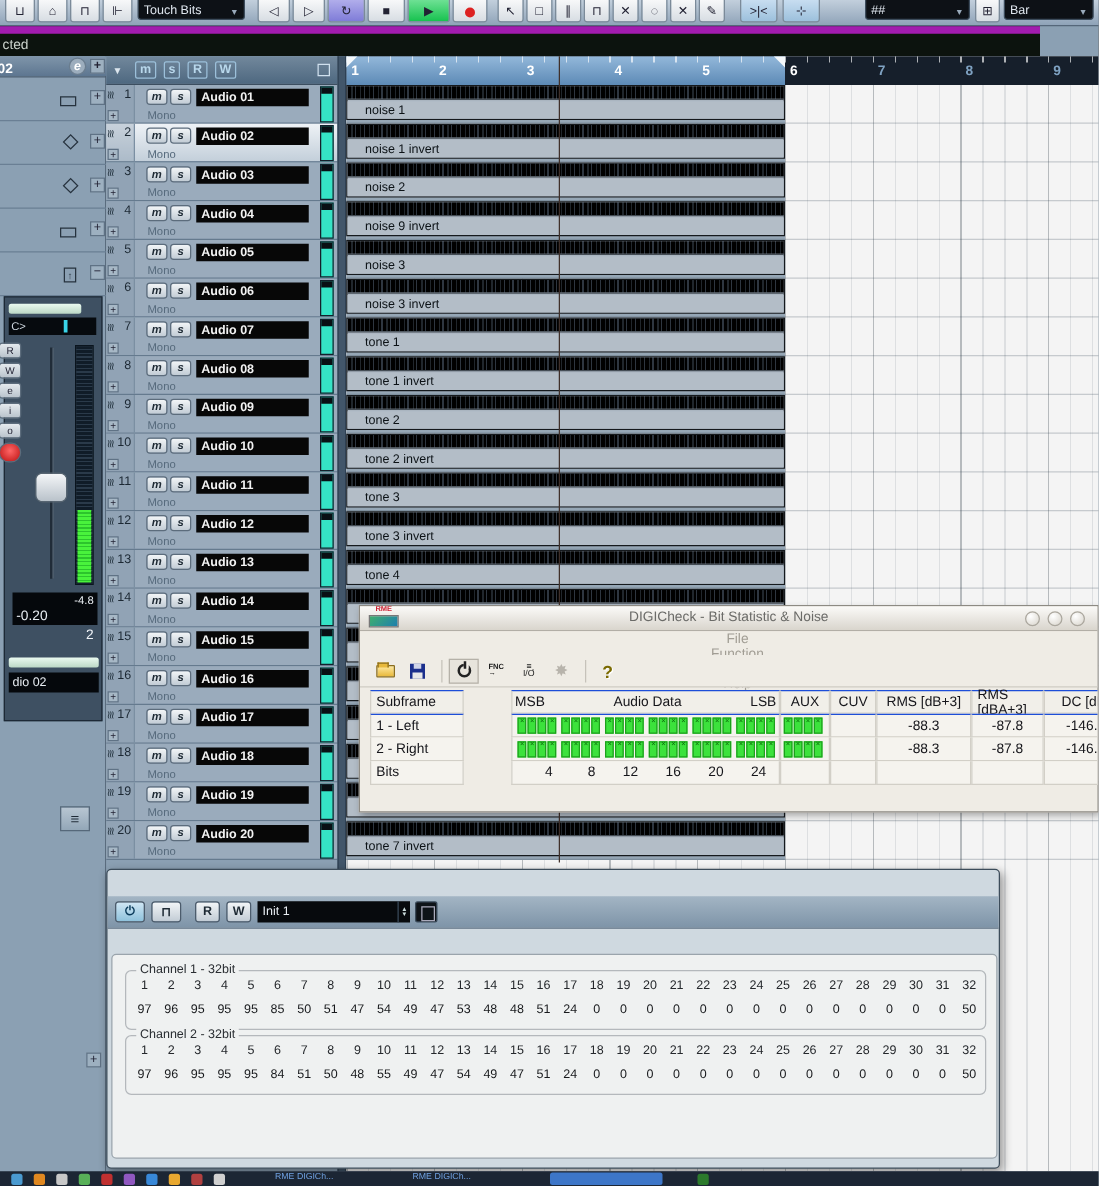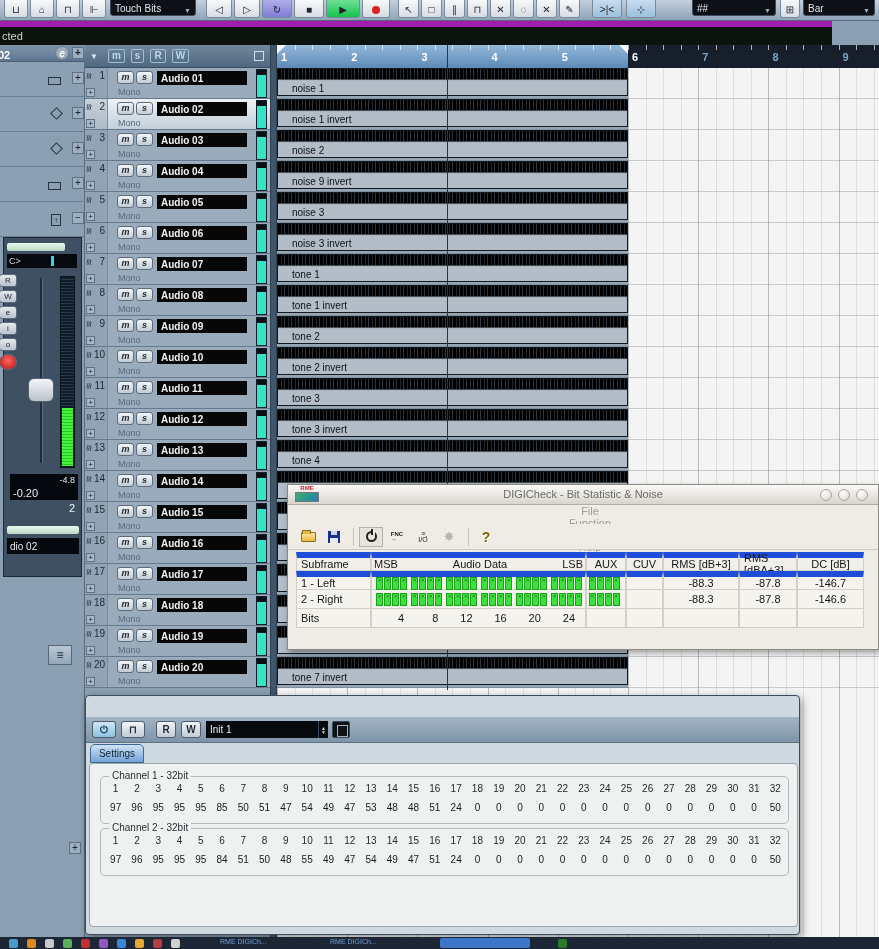--- a/index.html
+++ b/index.html
@@ -145,23 +145,23 @@
   .pwr{width:11px;height:11px;border:2px solid #222;border-radius:50%;position:relative;}
   .pwr::before{content:"";position:absolute;left:3px;top:-4px;width:2px;height:6px;background:#efece5;border-left:2px solid #222;}
   .fnc{font-size:6px;font-weight:bold;color:#222;line-height:5px;text-align:left;}
   .io{font-size:7px;color:#222;line-height:6px;text-align:right;}
   .star{color:#b8b4ac;font-size:13px;}
   .qm{color:#7a6a00;font-weight:bold;font-size:14px;text-shadow:1px 1px 0 #fff;}
   .dc-table{position:absolute;left:8px;top:67px;}
   .dcrow{display:flex;}
   .dcell{border:1px solid #d2cfc7;border-top:none;background:#f5f3ee;height:19px;display:flex;
          align-items:center;font-size:11px;color:#15151a;padding:0 4px;}
-  .dcrow:first-child .dcell{border-top:6px solid #1d4ed8;}
+  .dcrow:first-child .dcell{border-top:1px solid #1d4ed8;}
   .c-sub{width:75px;}
-  .c-bits{width:215px;}
+  .c-bits{width:215px;margin-left:38px;}
   .c-aux{width:40px;}
   .c-cuv{width:37px;}
   .c-rms{width:76px;justify-content:center;}
   .c-rmsa{width:58px;justify-content:center;}
   .c-dc{width:67px;justify-content:center;}
   .hdr .dcell{background:#f1efe9;}
   .bits-head{justify-content:space-between;padding:0 2px;}
   .bgrp{display:inline-flex;margin-right:3px;}
   .bcell{width:7px;height:13px;background:#3ce23c;border:1px solid #1ca01c;margin-right:1px;
          font-size:6px;color:#0c700c;line-height:5px;padding-left:1px;}
@@ -908,23 +908,20 @@
       <span class="pb" style="width:20px">R</span>
       <span class="pb" style="width:20px">W</span>
       <span class="preset">
         <span>Init 1</span>
         <span class="spin">
             <span>▲</span>
             <span>▼</span>
           </span>
       </span>
       <span class="pdisk"></span>
-    </div>
-    <div class="tabrow">
-      <div class="tab">Settings</div>
     </div>
     <div class="pl-content">
       <div class="fieldset" style="top:12px">
         <span class="legend">Channel 1 - 32bit</span>
         <div class="bitrow idx" style="top:6px">
             <span>1</span>
             <span>2</span>
             <span>3</span>
             <span>4</span>
             <span>5</span>

